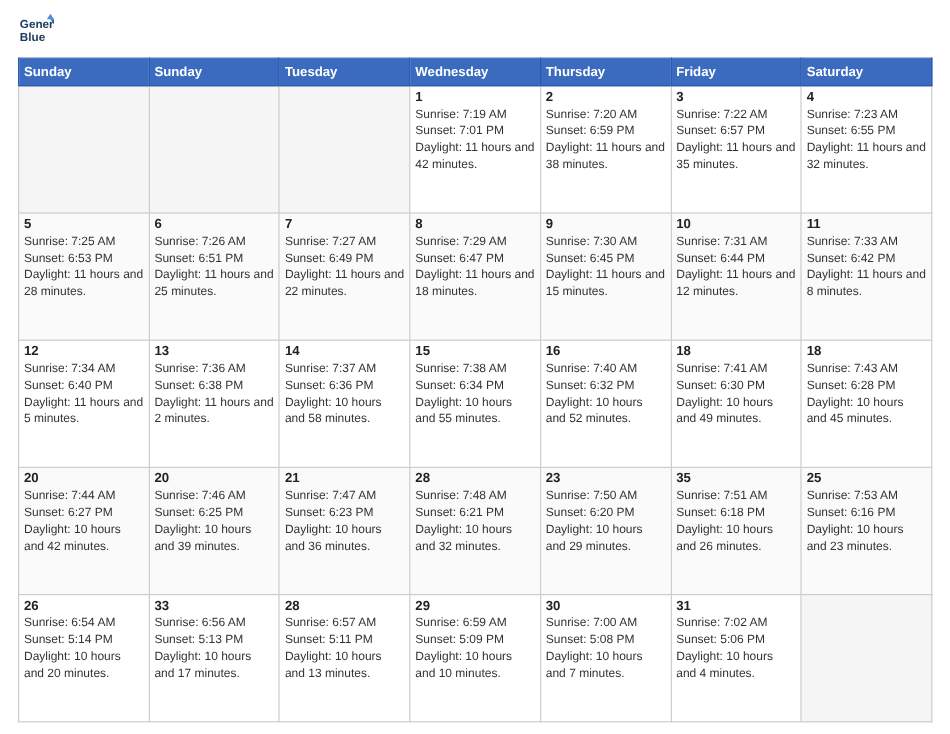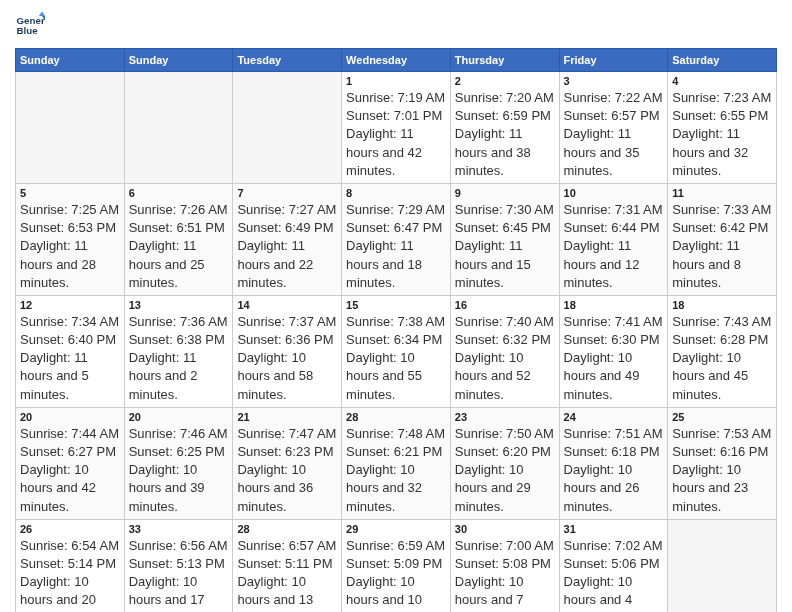--- a/index.html
+++ b/index.html
@@ -73,21 +73,21 @@
     .calendar td.empty {
       background: #f5f5f5;
     }
     .day-number {
       font-weight: bold;
       font-size: 11px;
       margin-bottom: 2px;
       display: block;
     }
     .cell-text {
-      font-size: 13px;
+      font-size: 10px;
       line-height: 1.4;
       color: #333;
     }
     tr:nth-child(even) td:not(.empty) {
       background: #fafafa;
     }
   </style>
 </head>
 <body>
 
@@ -220,21 +220,21 @@
           </td>
           <td>
             <span class="day-number">28</span>
             <div class="cell-text">Sunrise: 7:48 AM<br>Sunset: 6:21 PM<br>Daylight: 10 hours and 32 minutes.</div>
           </td>
           <td>
             <span class="day-number">23</span>
             <div class="cell-text">Sunrise: 7:50 AM<br>Sunset: 6:20 PM<br>Daylight: 10 hours and 29 minutes.</div>
           </td>
           <td>
-            <span class="day-number">24</span>
+            <span class="day-number">35</span>
             <div class="cell-text">Sunrise: 7:51 AM<br>Sunset: 6:18 PM<br>Daylight: 10 hours and 26 minutes.</div>
           </td>
           <td>
             <span class="day-number">25</span>
             <div class="cell-text">Sunrise: 7:53 AM<br>Sunset: 6:16 PM<br>Daylight: 10 hours and 23 minutes.</div>
           </td>
         </tr>
         <tr>
           <td>
             <span class="day-number">26</span>

